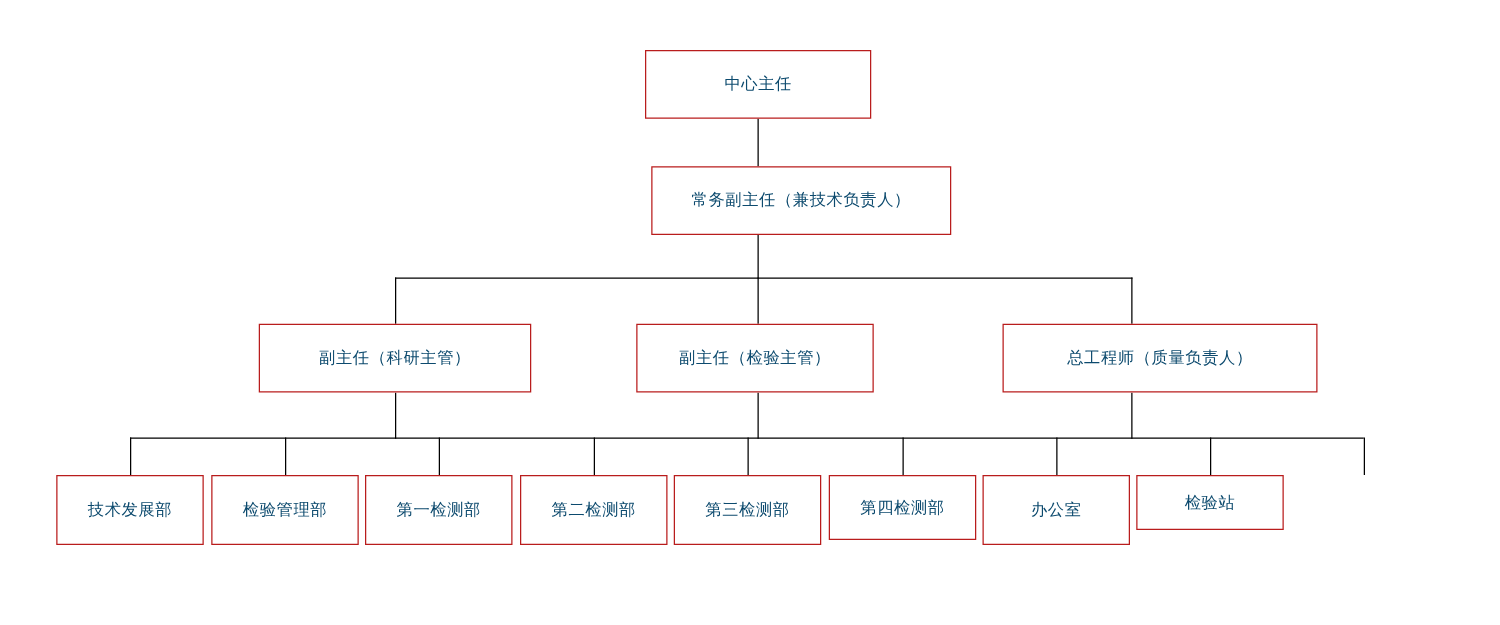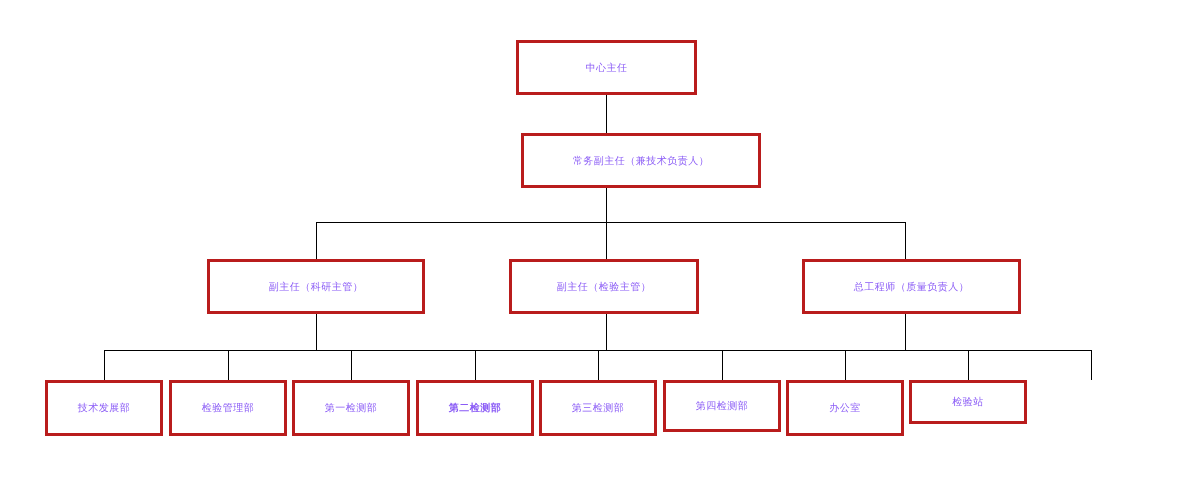--- a/index.html
+++ b/index.html
@@ -11,27 +11,27 @@
     position: relative;
     width: 1200px;
     height: 500px;
     background: #ffffff;
     font-family: "DejaVu Sans", "Liberation Sans", sans-serif;
     overflow: hidden;
   }
   .node {
     position: absolute;
     box-sizing: border-box;
-    border: 3px solid #b91c1c;
+    border: 1px solid #b91c1c;
     background: #ffffff;
     display: flex;
     align-items: center;
     justify-content: center;
-    color: #8b5cf6;
-    font-size: 10px;
+    color: #0c4a6e;
+    font-size: 13px;
     line-height: 1;
     letter-spacing: 0.5px;
     white-space: nowrap;
     z-index: 2;
   }
   .node-label {
     display: block;
   }
   .conn {
     position: absolute;
@@ -63,21 +63,21 @@
   <div class="conn conn-v" style="left:316px; top:222px; height:38px;"></div>
   <div class="conn conn-v" style="left:606px; top:222px; height:38px;"></div>
   <div class="conn conn-v" style="left:905px; top:222px; height:38px;"></div>
 
   <div class="node" style="left:207px; top:259px; width:218px; height:55px;">
     <span class="node-label">副主任（科研主管）</span>
   </div>
   <div class="node" style="left:509px; top:259px; width:190px; height:55px;">
     <span class="node-label">副主任（检验主管）</span>
   </div>
-  <div class="node" style="left:802px; top:259px; width:219px; height:55px;justify-content:center;">
+  <div class="node" style="left:802px; top:259px; width:252px; height:55px;justify-content:center;">
     <span class="node-label">总工程师（质量负责人）</span>
   </div>
 
   <div class="conn conn-v" style="left:316px; top:314px; height:37px;"></div>
   <div class="conn conn-v" style="left:606px; top:314px; height:37px;"></div>
   <div class="conn conn-v" style="left:905px; top:314px; height:37px;"></div>
 
   <div class="conn conn-h" style="left:104px; top:350px; width:987px;"></div>
 
   <div class="conn conn-v" style="left:104px; top:350px; height:30px;"></div>
@@ -92,21 +92,21 @@
 
   <div class="node" style="left:45px; top:380px; width:118px; height:56px;">
     <span class="node-label">技术发展部</span>
   </div>
   <div class="node" style="left:169px; top:380px; width:118px; height:56px;">
     <span class="node-label">检验管理部</span>
   </div>
   <div class="node" style="left:292px; top:380px; width:118px; height:56px;">
     <span class="node-label">第一检测部</span>
   </div>
-  <div class="node" style="left:416px; top:380px; width:118px; height:56px;font-weight:bold;">
+  <div class="node" style="left:416px; top:380px; width:118px; height:56px;">
     <span class="node-label">第二检测部</span>
   </div>
   <div class="node" style="left:539px; top:380px; width:118px; height:56px;">
     <span class="node-label">第三检测部</span>
   </div>
   <div class="node" style="left:663px; top:380px; width:118px; height:52px;">
     <span class="node-label">第四检测部</span>
   </div>
   <div class="node" style="left:786px; top:380px; width:118px; height:56px;">
     <span class="node-label">办公室</span>

